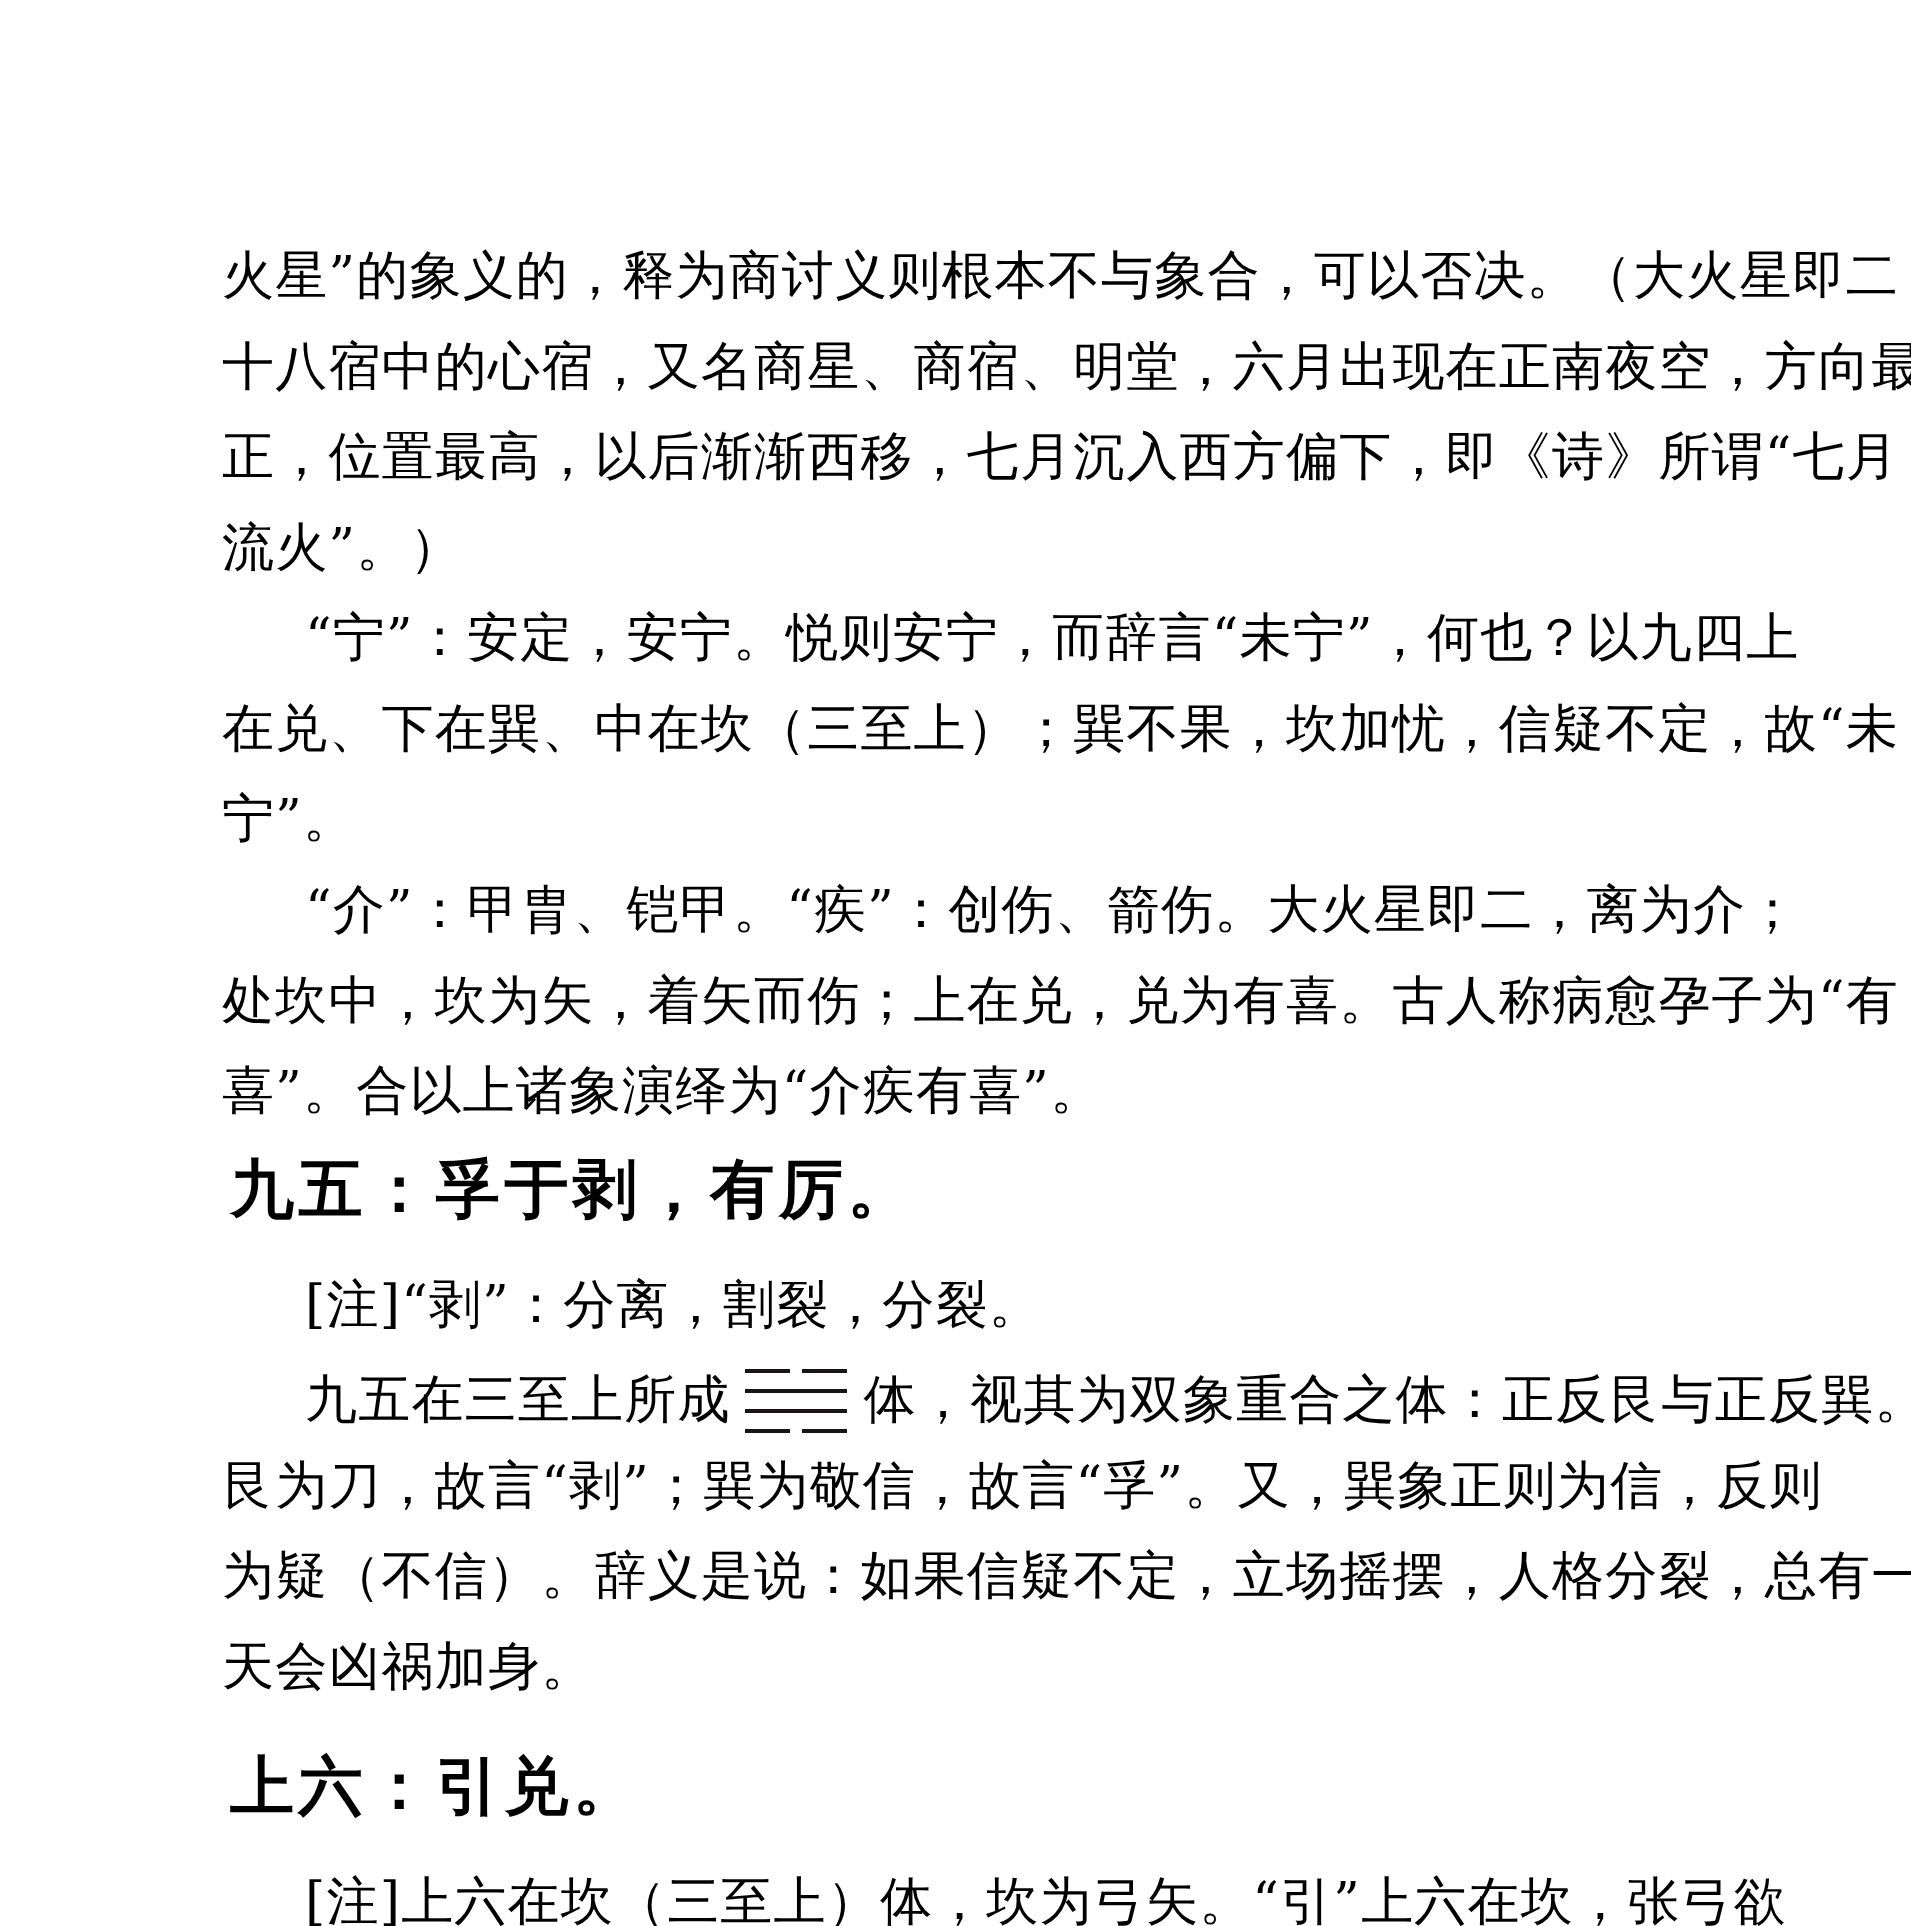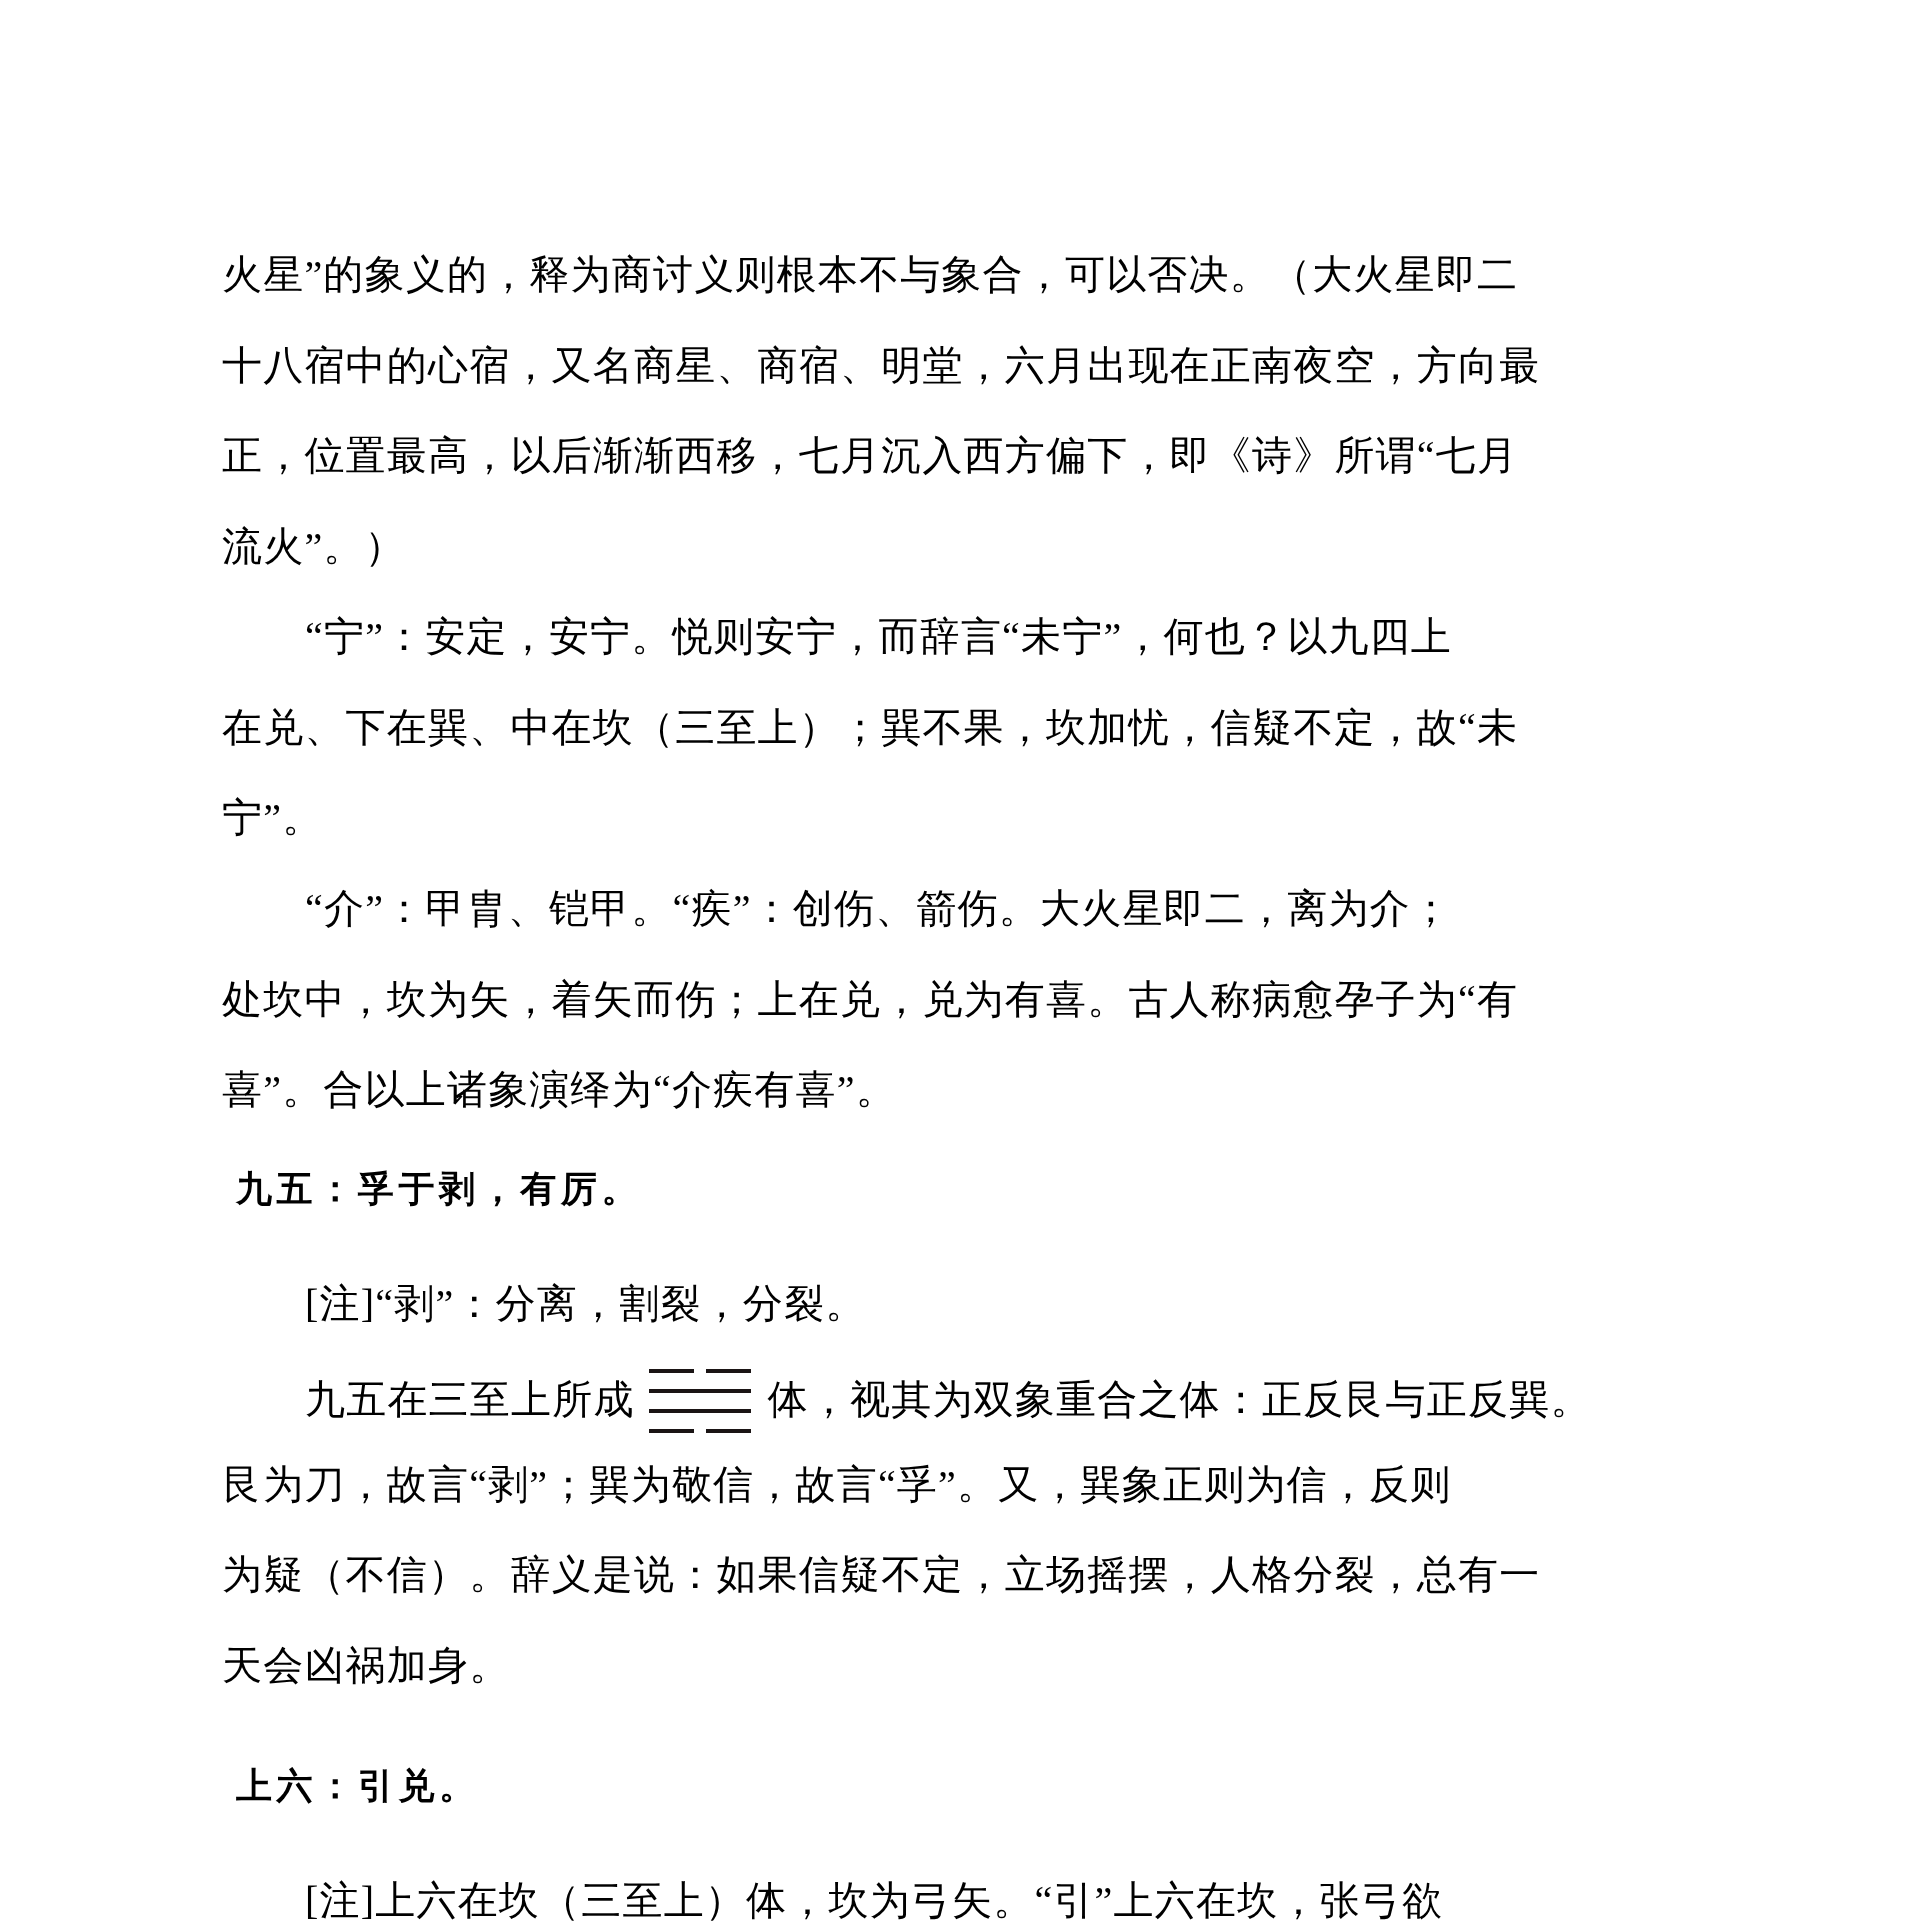--- a/index.html
+++ b/index.html
@@ -24,33 +24,32 @@
   }
   .text-block {
     position: absolute;
     left: 222px;
     width: 1464px;
   }
   .line {
     position: absolute;
     left: 0;
     height: 46px;
-    font-size: 40px;
+    font-size: 52px;
     line-height: 46px;
     white-space: nowrap;
     letter-spacing: 1.2px;
-    font-family: Liberation Serif, serif;
   }
   .line.indent { left: 83px; }
   .heading {
     position: absolute;
-    left: 14px;
+    left: 8px;
     font-family: "DejaVu Sans", "Liberation Sans", sans-serif;
     font-weight: bold;
-    font-size: 36px;
+    font-size: 64px;
     line-height: 58px;
     white-space: nowrap;
     letter-spacing: 4.6px;
   }
   .hexagram {
     display: inline-block;
     vertical-align: middle;
     width: 103px;
     height: 65px;
     position: relative;

